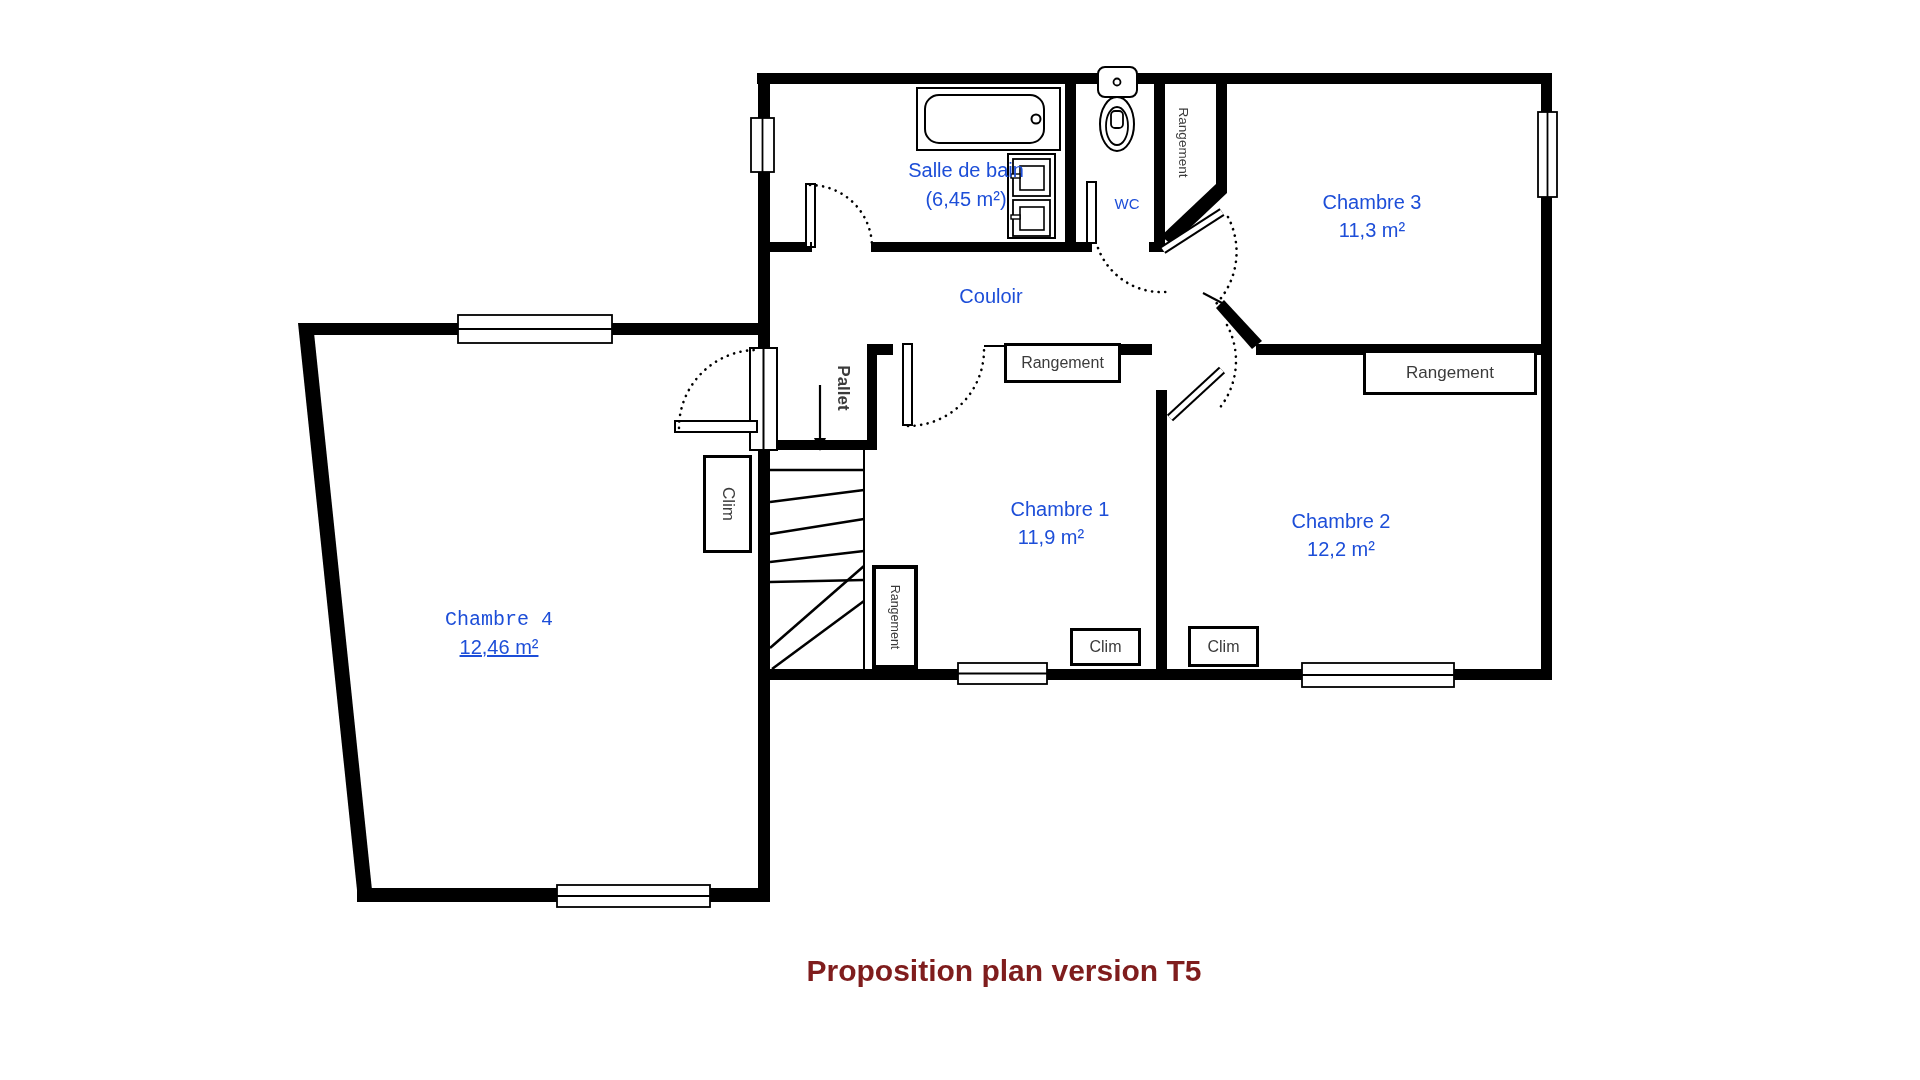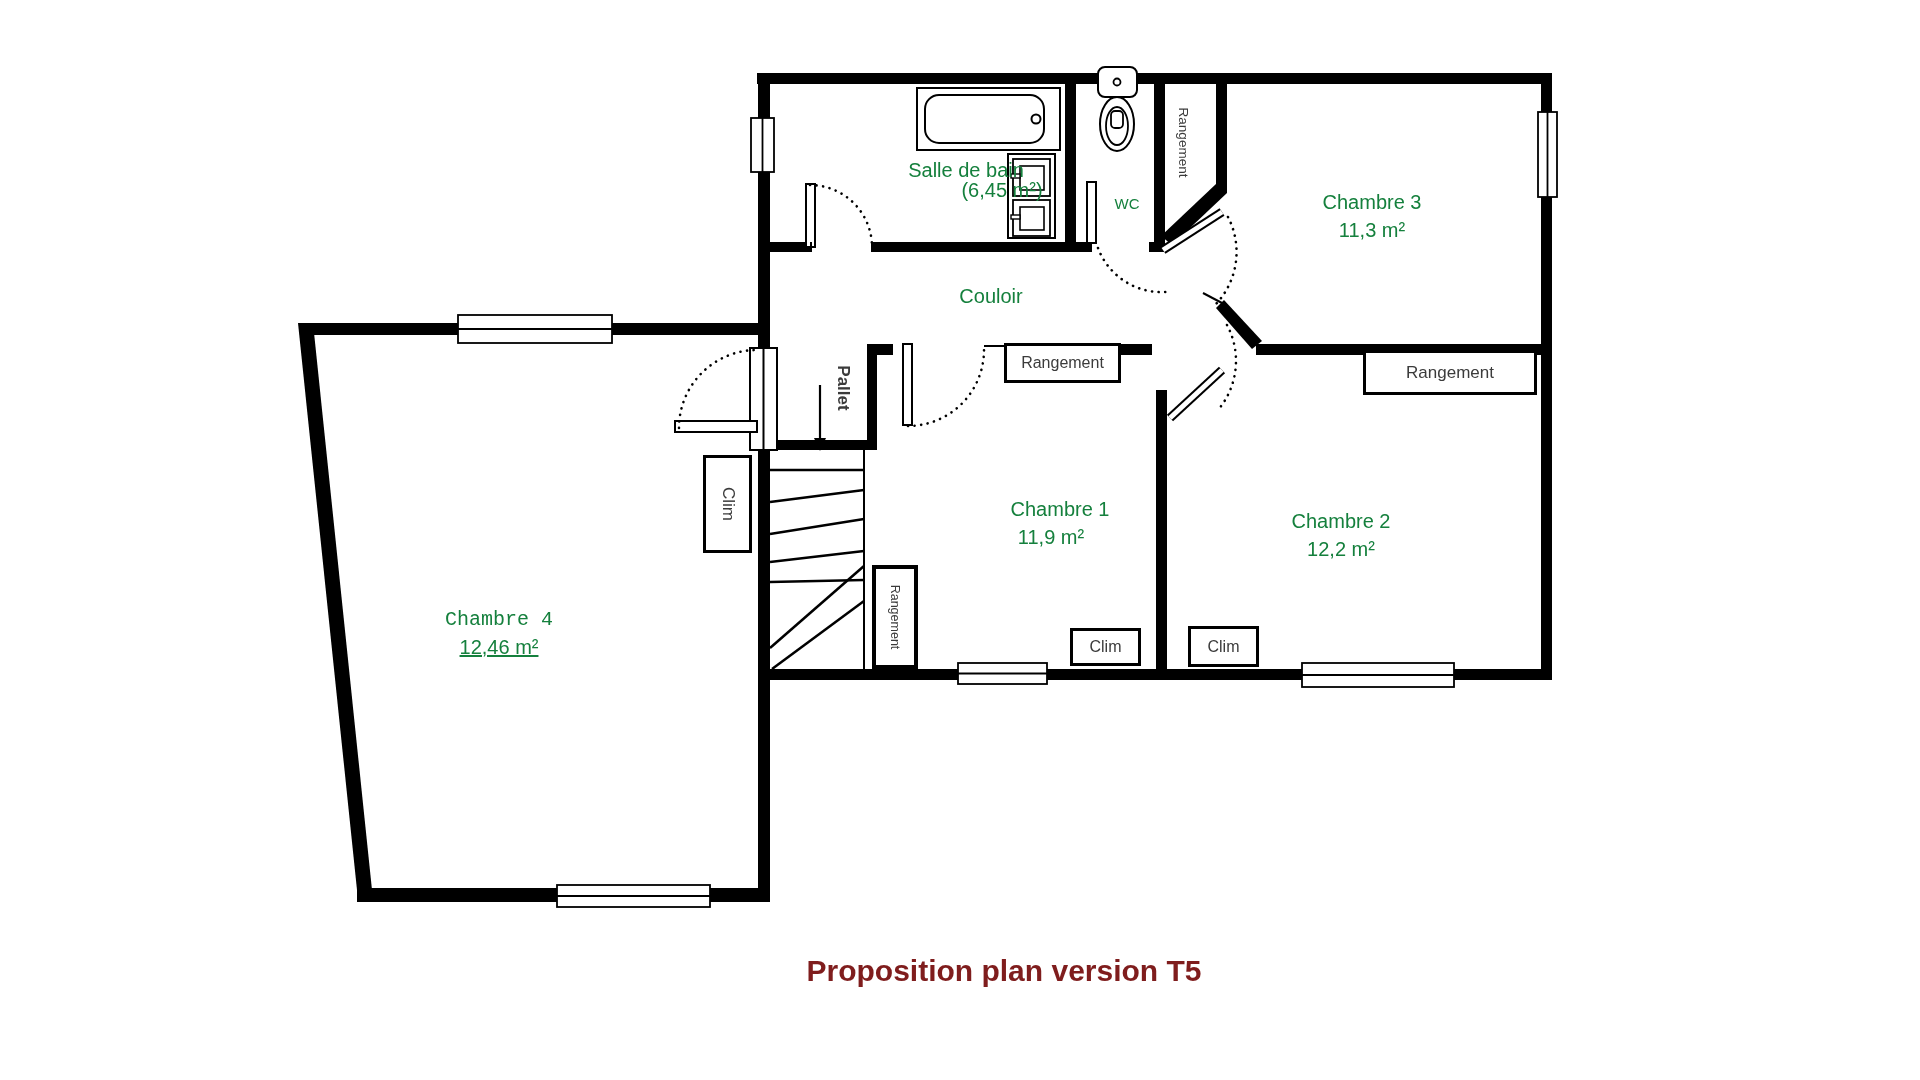--- a/index.html
+++ b/index.html
@@ -1,19 +1,19 @@
 <!DOCTYPE html>
 <html><head>
 <meta charset="utf-8">
 <style>
   html,body{margin:0;padding:0;background:#ffffff;}
   #stage{position:relative;width:1920px;height:1080px;background:#ffffff;overflow:hidden;
          font-family:"Liberation Sans", sans-serif;}
   #plan-svg{position:absolute;left:0;top:0;}
-  .lbl{position:absolute;transform:translate(-50%,-50%);color:#15803d;font-size:20px;
+  .lbl{position:absolute;transform:translate(-50%,-50%);color:#1d4ed8;font-size:20px;
        white-space:nowrap;line-height:1.2;}
   .lbl.small{font-size:15px;margin-top:28px;}
   .vwrap{position:absolute;display:flex;align-items:center;justify-content:center;}
   .vwrap span{transform:rotate(90deg);color:#3b3b3b;white-space:nowrap;}
   .feat-box{position:absolute;background:#ffffff;border:3px solid #000;display:flex;
             align-items:center;justify-content:center;color:#3b3b3b;box-sizing:border-box;}
   .feat-box.thick{border-width:4px;}
   #title{position:absolute;transform:translate(-50%,-50%);left:1004px;top:971px;
          font-size:30px;font-weight:bold;color:#7f1d1d;white-space:nowrap;}
   .pallet{font-weight:bold;color:#1c1c1c;font-size:17px;}
@@ -145,21 +145,21 @@
     <path d="M1227 325 A76 76 0 0 1 1218 410"></path>
   </g>
 
   <g>
     <line x1="820" y1="385" x2="820" y2="440" stroke="#000000" stroke-width="2.2"></line>
     <polygon points="814,438 826,438 820,451" fill="#000000"></polygon>
   </g>
 </svg>
 
 <div class="lbl" style="left:966px;top:170px;">Salle de bain</div>
-<div class="lbl" style="left:966px;top:190px;margin-left:36px;">(6,45 m²)</div>
+<div class="lbl" style="left:966px;top:199px;">(6,45 m²)</div>
 
 <div class="lbl small" style="left:1127px;top:176px;">WC</div>
 
 <div class="lbl" style="left:991px;top:296px;">Couloir</div>
 
 <div class="lbl" style="left:1372px;top:202px;">Chambre 3</div>
 <div class="lbl" style="left:1372px;top:230px;">11,3 m²</div>
 
 <div class="lbl" style="left:1051px;top:509px;margin-left:9px;">Chambre 1</div>
 <div class="lbl" style="left:1051px;top:537px;">11,9 m²</div>

